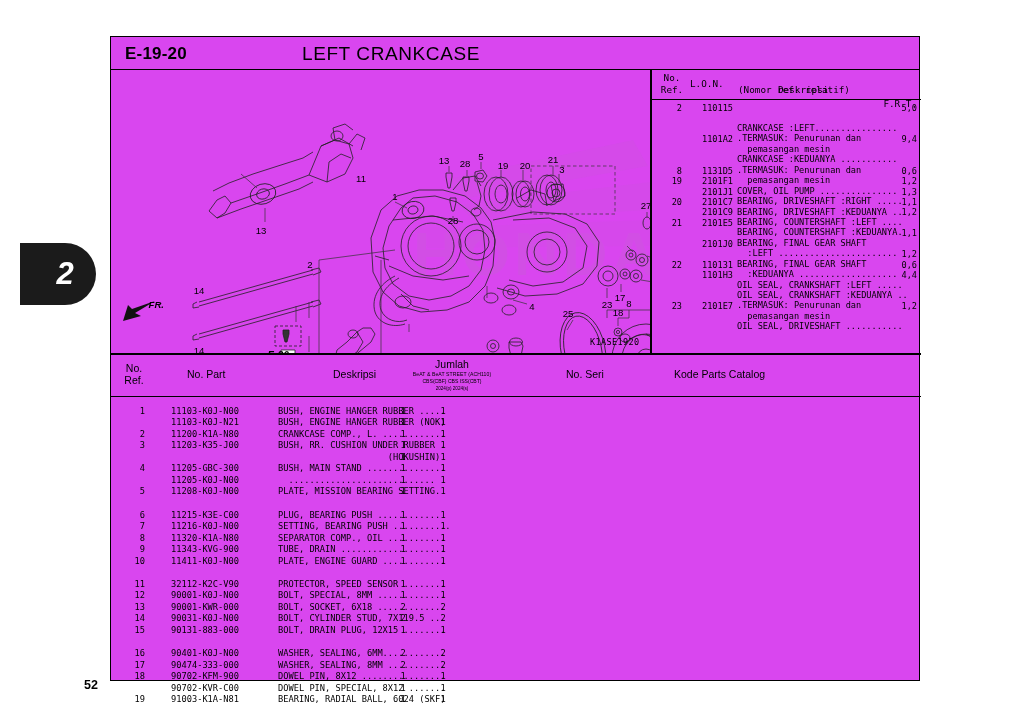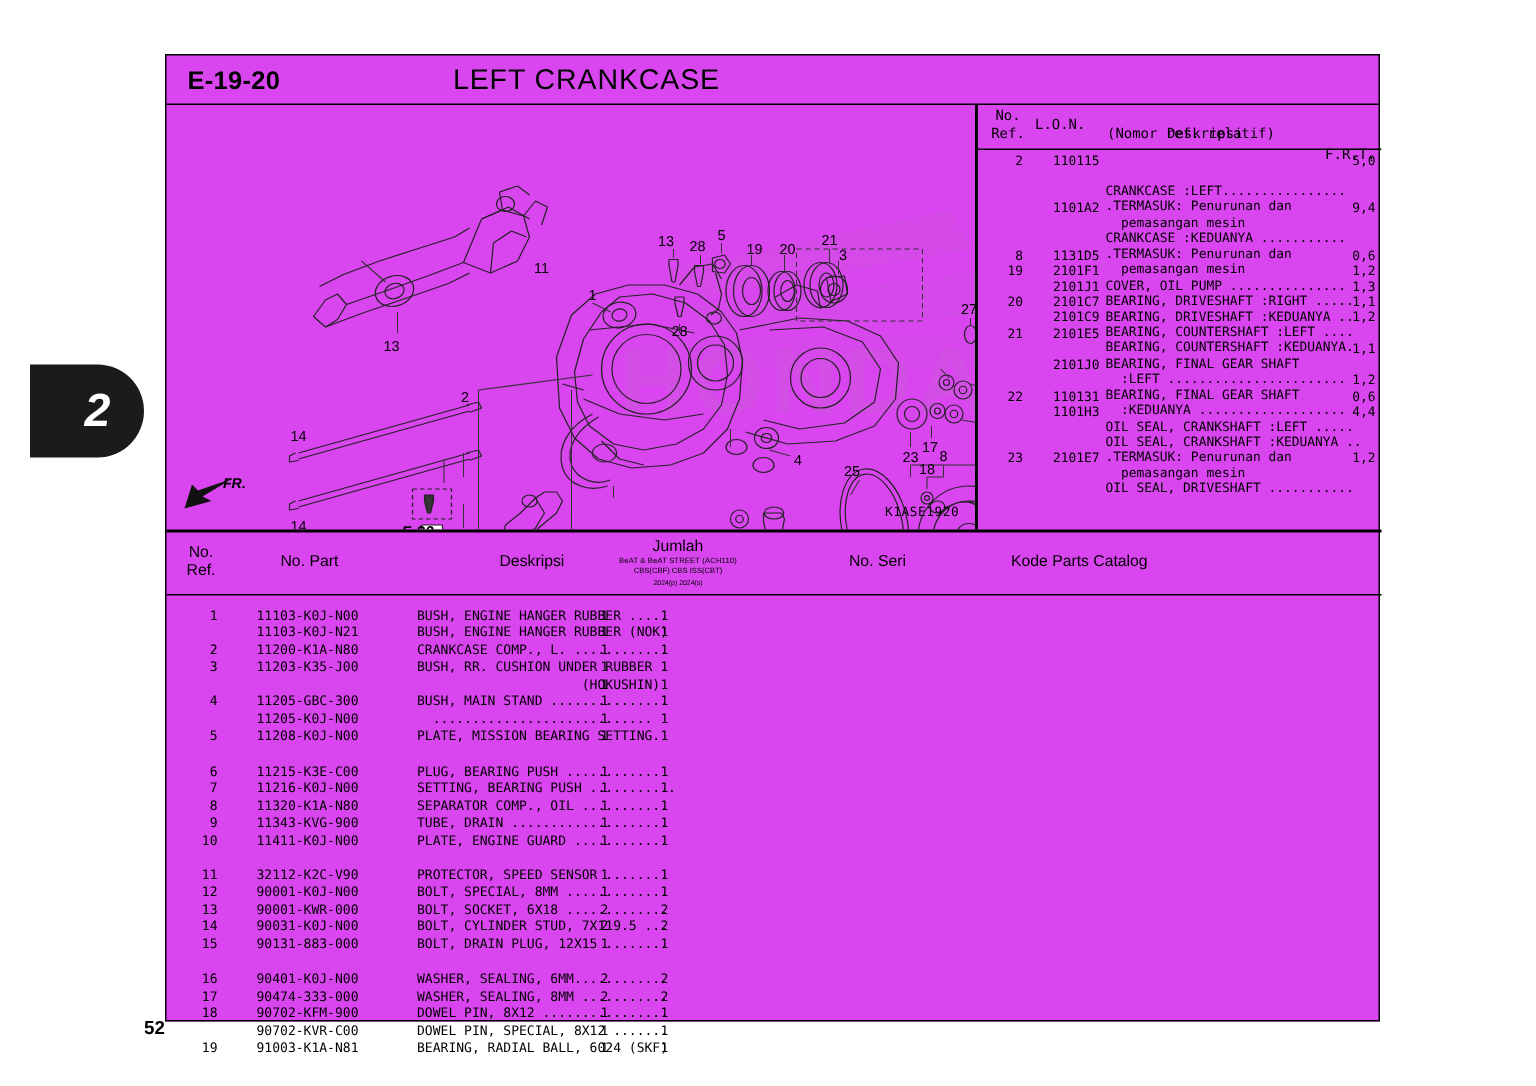--- a/index.html
+++ b/index.html
@@ -113,36 +113,36 @@
   }
   .tab2 span{
     position:absolute;left:0;top:0;width:76px;height:62px;
     display:flex;align-items:center;justify-content:center;
     color:#fff;font-size:31px;font-weight:bold;font-style:italic;
     padding-left:14px;box-sizing:border-box;
   }
 
   
   .pgno{
-    position:absolute;left:96px;top:678px;font-size:12.5px;font-weight:bold;
+    position:absolute;left:84px;top:678px;font-size:12.5px;font-weight:bold;
   }
   
   .date{
     position:absolute;left:0;top:697px;width:1024px;text-align:center;
     font-family:"DejaVu Sans Mono","Liberation Mono",monospace;font-size:9.5px;
     letter-spacing:1px;
   }
   
   .artcode{
     position:absolute;right:10px;bottom:6px;
     font-family:"DejaVu Sans Mono","Liberation Mono",monospace;font-size:8.5px;
     letter-spacing:.4px;
   }
   
-  .fr{position:absolute;left:6px;bottom:10px;width:66px;height:26px;}
+  .fr{position:absolute;left:6px;bottom:28px;width:66px;height:26px;}
   .fr-txt{position:absolute;left:30px;top:0px;font-size:9.5px;font-weight:bold;font-style:italic;}
 
   .lbl{font-family:"Liberation Sans",sans-serif;font-size:9.6px;fill:#000;}
 </style>
 </head>
 <body>
 
 <div class="page">
 
   <div class="tab2">

